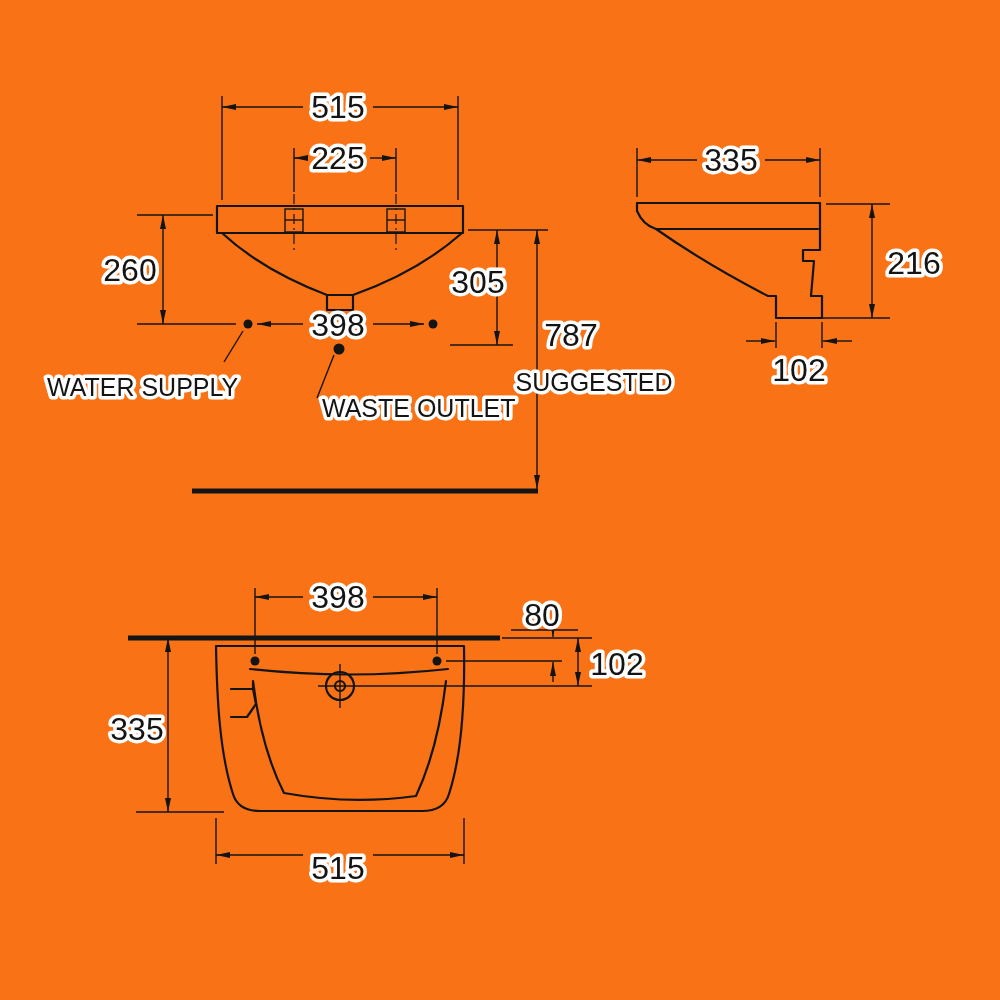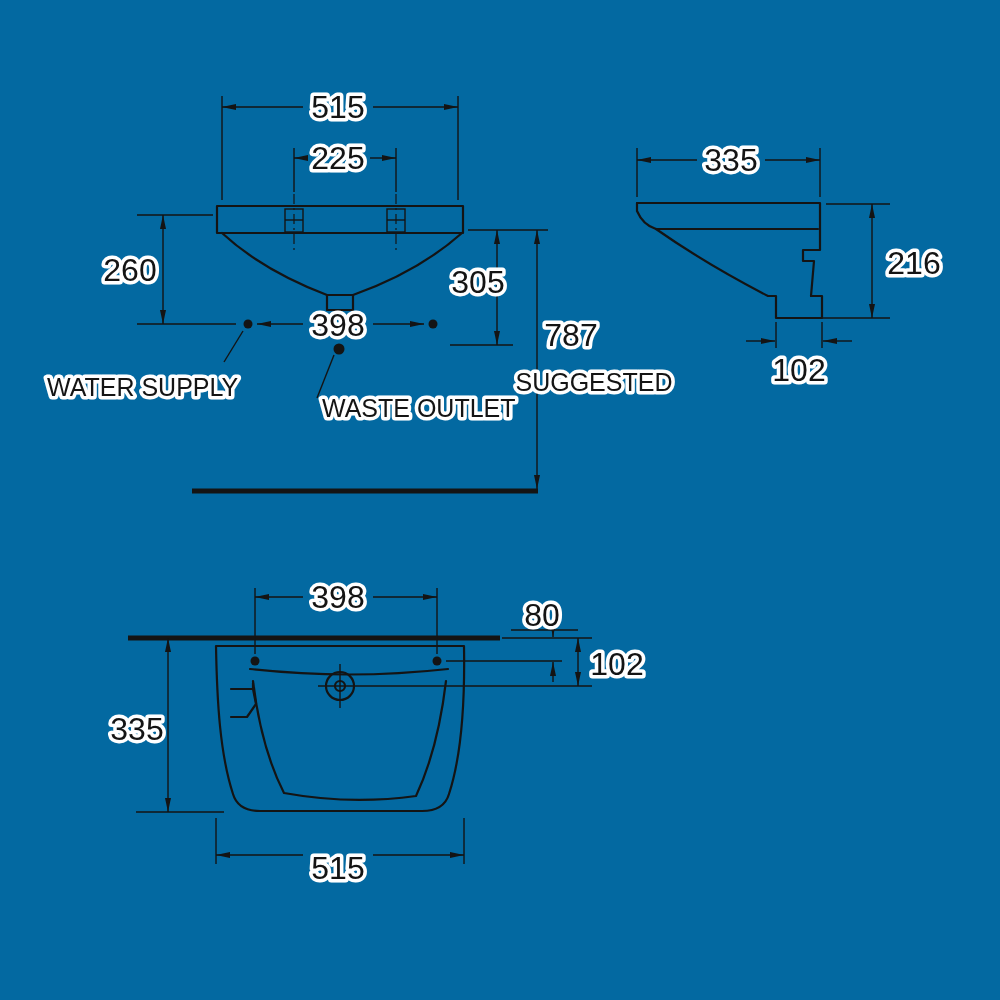--- a/index.html
+++ b/index.html
@@ -1,17 +1,17 @@
 <!DOCTYPE html>
 <html><head>
 <meta charset="utf-8">
 <title>drawing</title>
 <style>
   html,body{margin:0;padding:0;background:#fff;}
-  .page{position:relative;width:1000px;height:1000px;background:#0369a1;outline:1px solid #e9e9e9;overflow:hidden;}
+  .page{position:relative;width:1000px;height:1000px;background:#f97316;outline:1px solid #e9e9e9;overflow:hidden;}
   svg{position:absolute;left:0;top:0;}
   .ol{fill:none;stroke:#141414;stroke-width:2.2;stroke-linejoin:round;stroke-linecap:round;}
   .thin{fill:none;stroke:#141414;stroke-width:1.4;}
   .dim{fill:none;stroke:#141414;stroke-width:1.4;}
   .thick{fill:none;stroke:#141414;stroke-width:5;}
   .cl{fill:none;stroke:#141414;stroke-width:1.2;stroke-dasharray:10 4 2 4;}
   .dot{fill:#141414;stroke:none;}
   text{font-family:"Liberation Sans", sans-serif;fill:#141414;paint-order:stroke;stroke:#ffffff;stroke-width:7;stroke-linejoin:round;}
   .num{font-size:32px;}
   .lbl{font-size:25px;}

